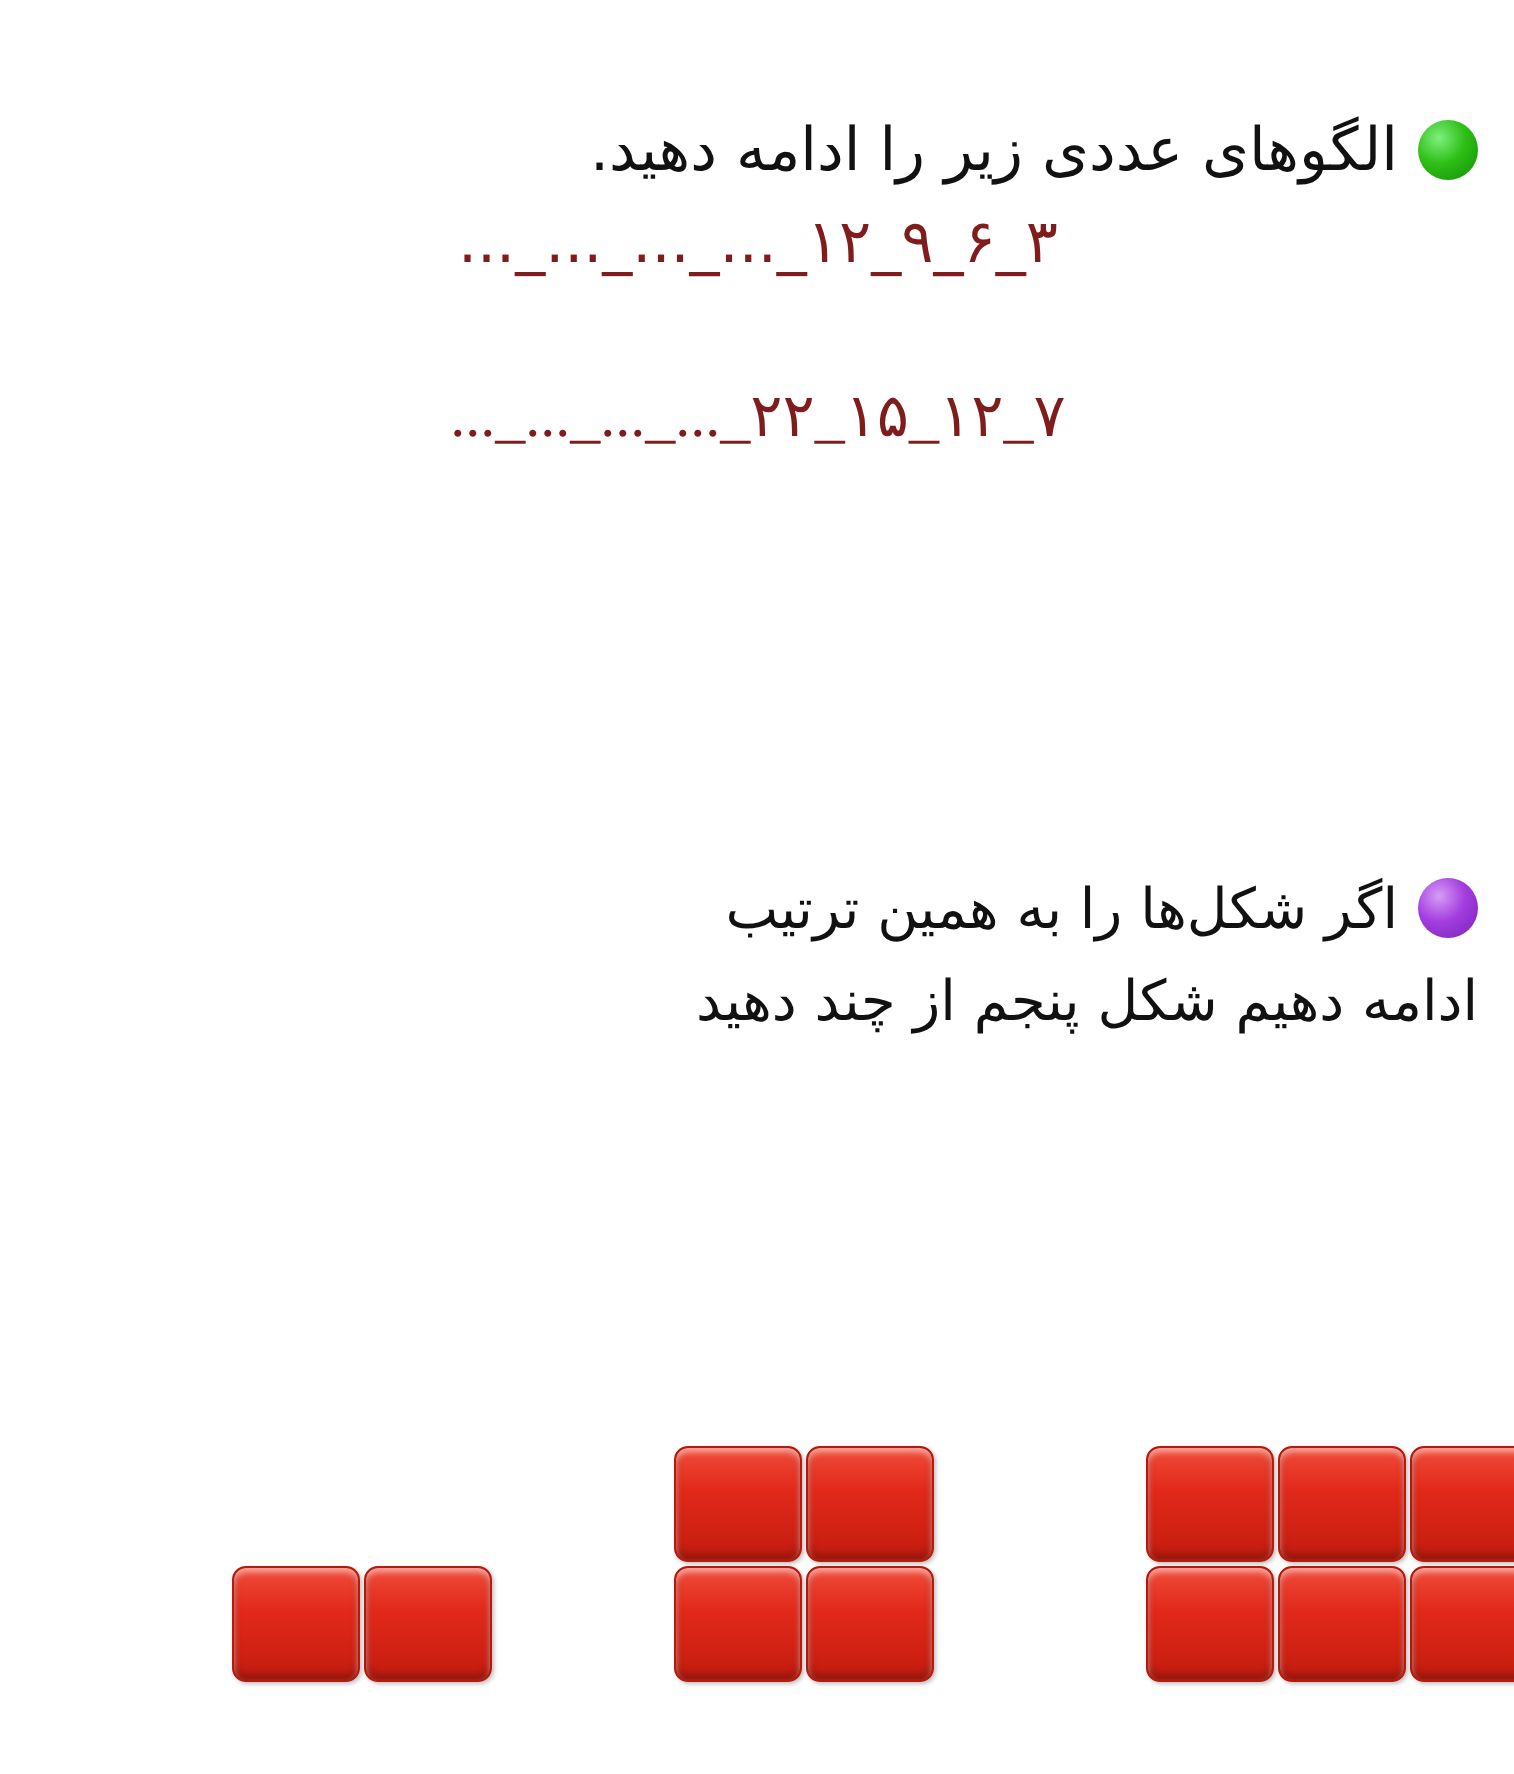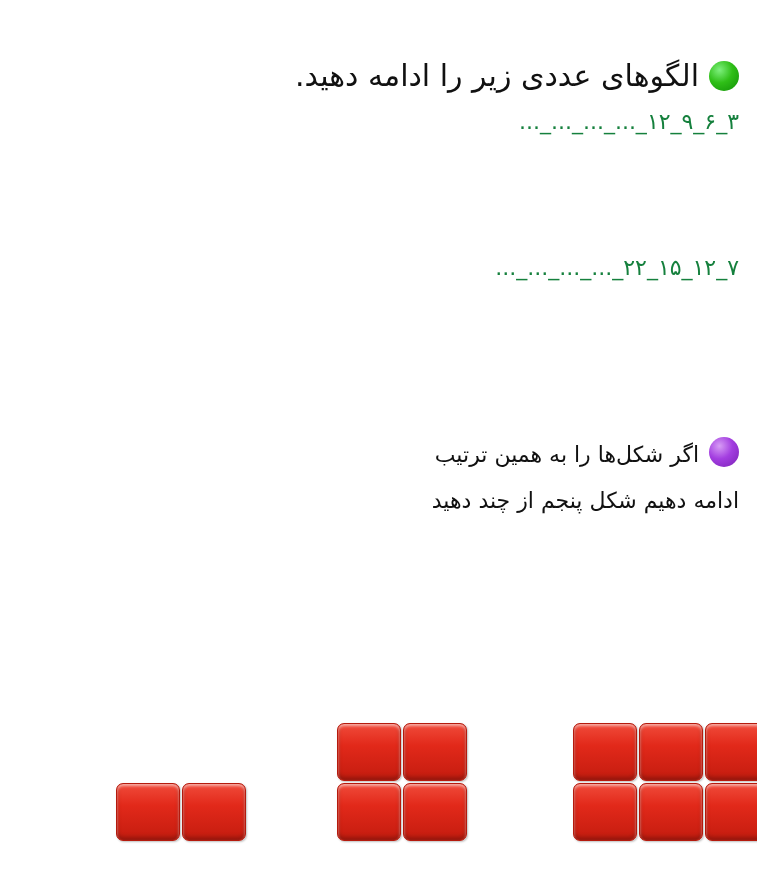--- a/index.html
+++ b/index.html
@@ -49,36 +49,37 @@
     background: radial-gradient(circle at 35% 30%, #d79cf5 0%, #a33ee0 45%, #7a21b5 100%);
   }
 
   
   #q1 {
     top: 54px;
     right: 18px;
     width: 720px;
   }
   #q1 .seq {
-    font-size: 22px;
+    font-size: 30px;
     line-height: 48px;
-    color: #15803d;
+    color: #7f1d1d;
     display: block;
     letter-spacing: 0.5px;
+    text-align: center;
   }
-  #q1 .seq.second { margin-top: 98px; }
+  #q1 .seq.second { margin-top: 39px; font-family: Liberation Serif, serif; }
 
   
   #q2 {
     top: 432px;
     right: 18px;
     width: 720px;
   }
   #q2 .q-line {
-    font-size: 22px;
+    font-size: 28px;
     line-height: 46px;
   }
 
   
   .figures {
     position: absolute;
     left: 0;
     top: 662px;
     width: 757px;
     height: 180px;

